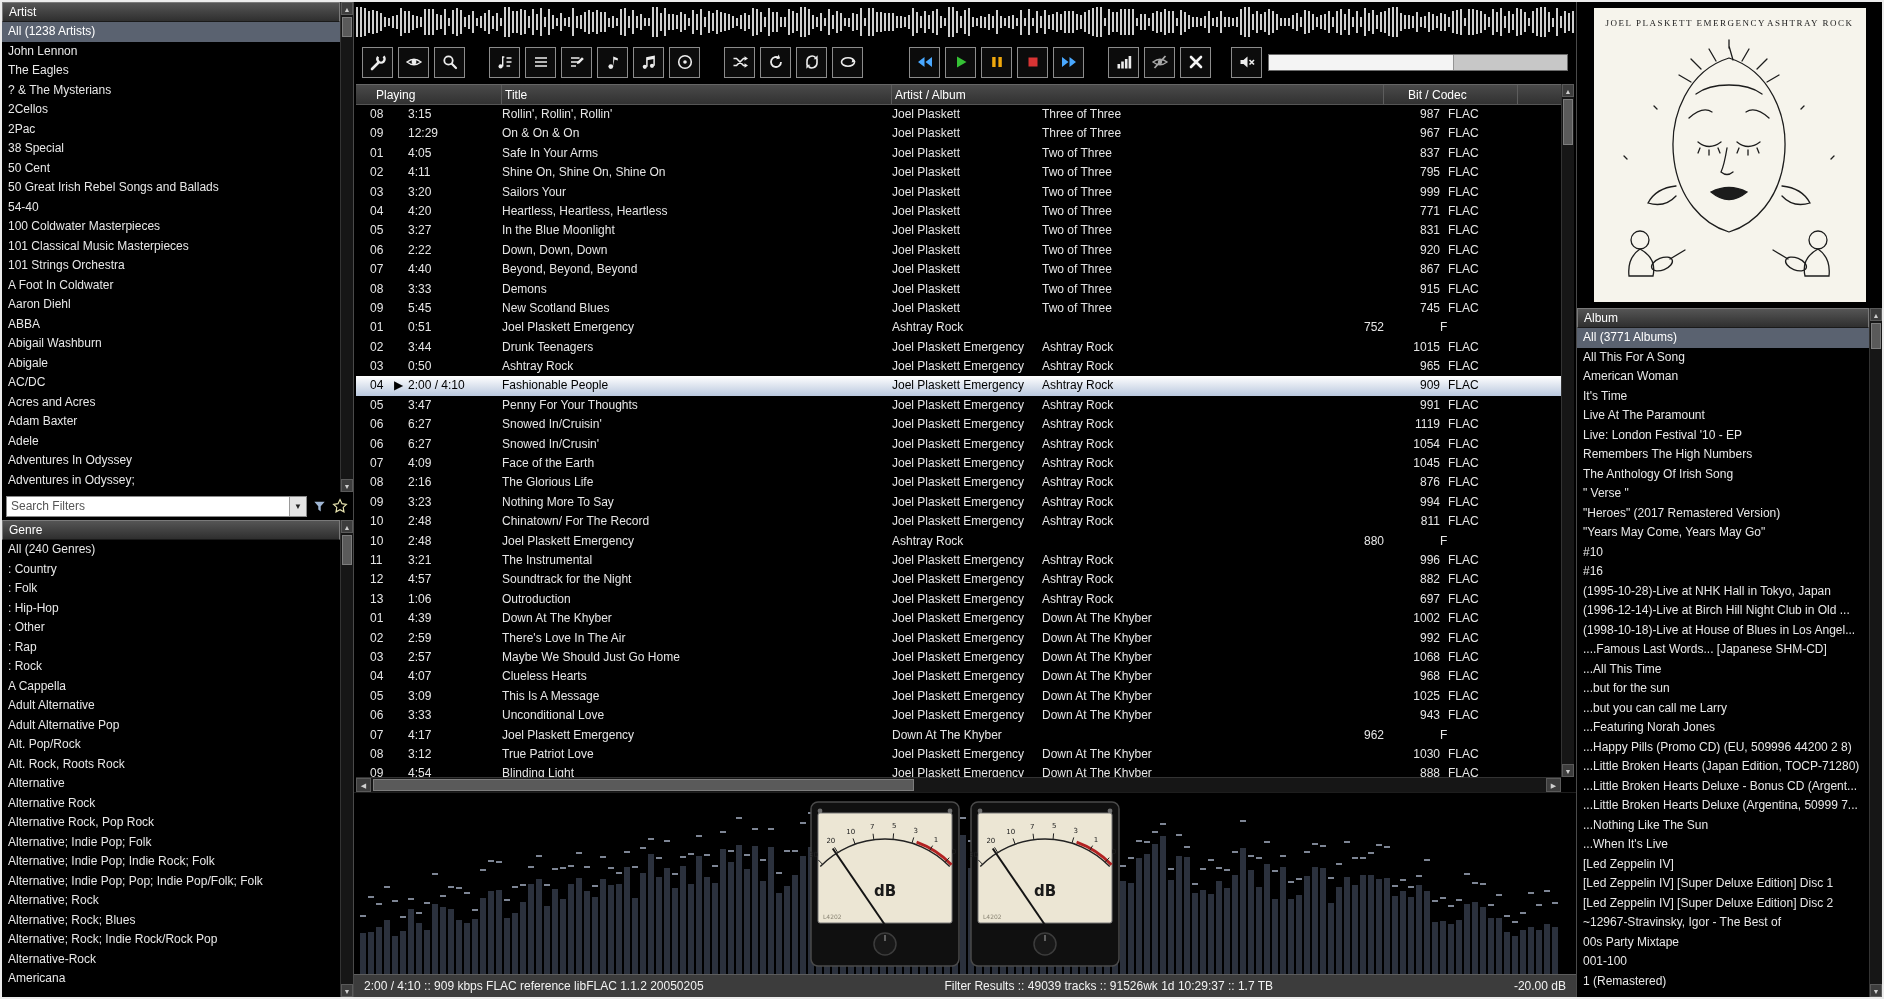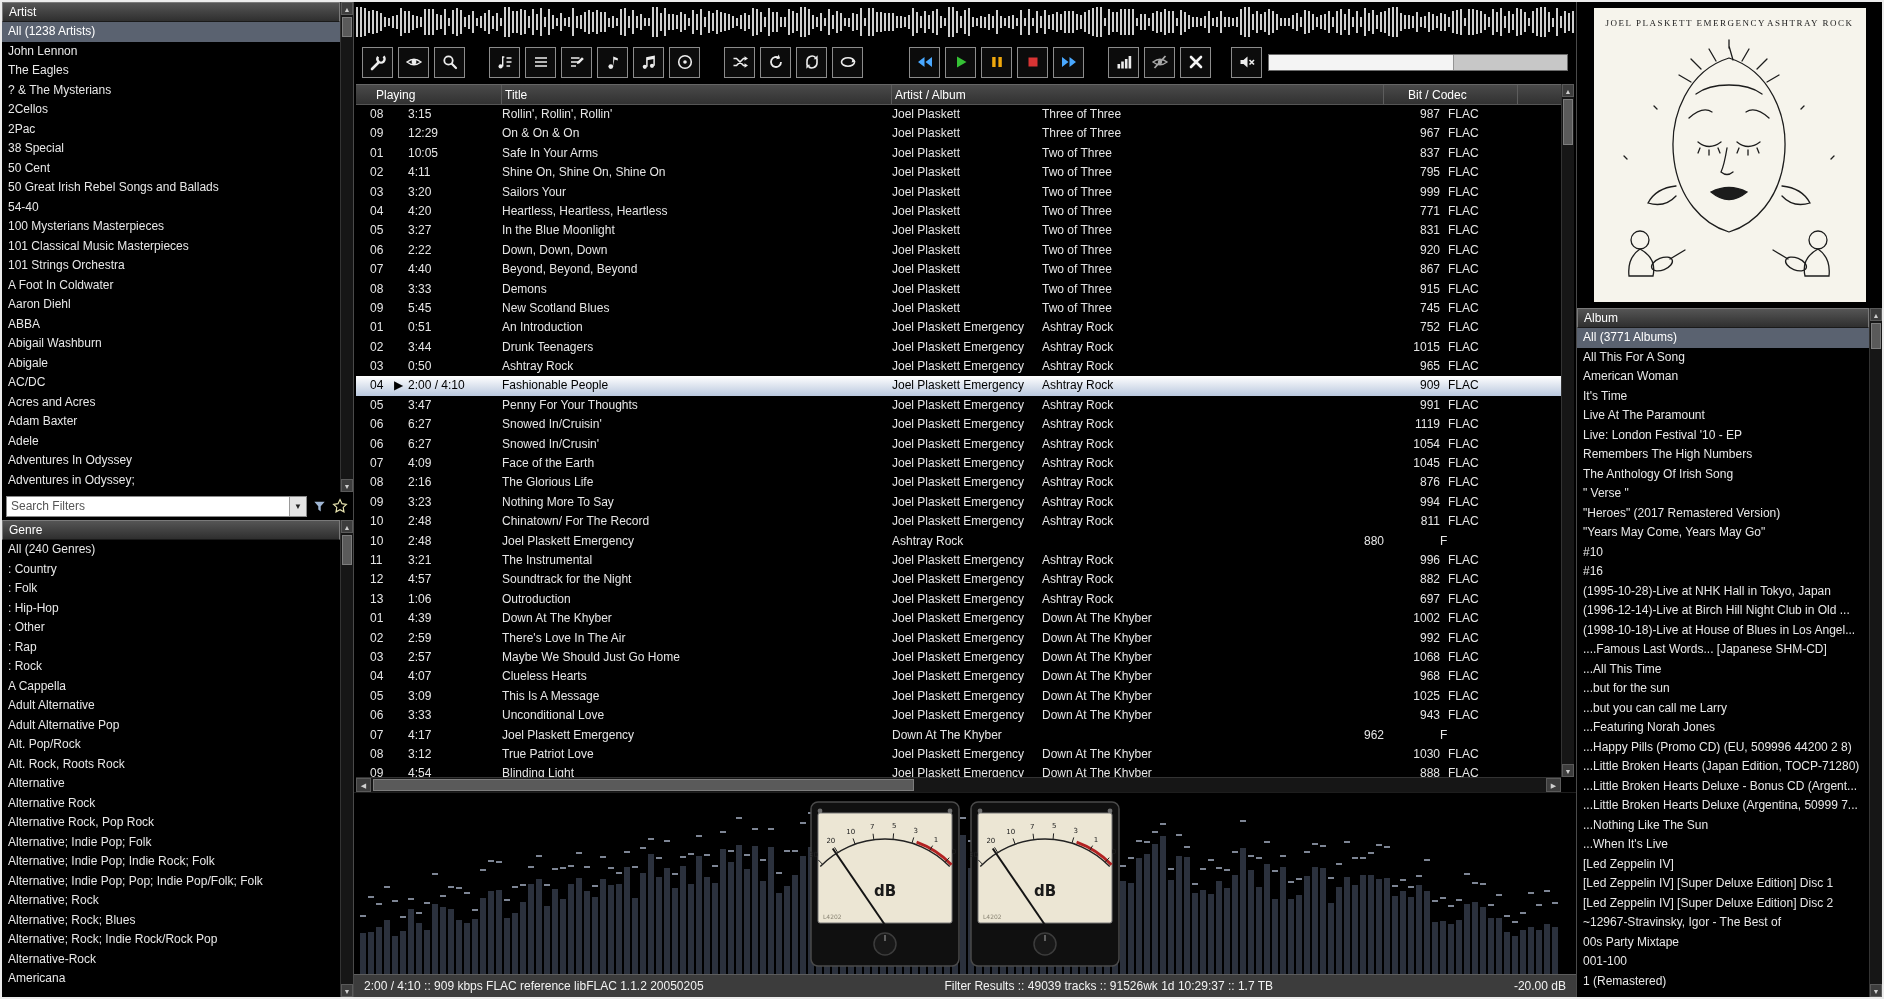--- a/index.html
+++ b/index.html
@@ -101,21 +101,21 @@
           <div class="list-item selected">All (1238 Artists)</div>
           <div class="list-item">John Lennon</div>
           <div class="list-item">The Eagles</div>
           <div class="list-item">? &amp; The Mysterians</div>
           <div class="list-item">2Cellos</div>
           <div class="list-item">2Pac</div>
           <div class="list-item">38 Special</div>
           <div class="list-item">50 Cent</div>
           <div class="list-item">50 Great Irish Rebel Songs and Ballads</div>
           <div class="list-item">54-40</div>
-          <div class="list-item">100 Mysterians Masterpieces</div>
+          <div class="list-item">100 Coldwater Masterpieces</div>
           <div class="list-item">101 Classical Music Masterpieces</div>
           <div class="list-item">101 Strings Orchestra</div>
           <div class="list-item">A Foot In Coldwater</div>
           <div class="list-item">Aaron Diehl</div>
           <div class="list-item">ABBA</div>
           <div class="list-item">Abigail Washburn</div>
           <div class="list-item">Abigale</div>
           <div class="list-item">AC/DC</div>
           <div class="list-item">Acres and Acres</div>
           <div class="list-item">Adam Baxter</div>
@@ -676,21 +676,21 @@
             <span>Three of Three</span>
             <span class="tbit">967</span>
             <span></span>
             <span>FLAC</span>
             <span></span>
           </div>
           <div class="trow">
             <span></span>
             <span>01</span>
             <span></span>
-            <span>10:05</span>
+            <span>4:05</span>
             <span></span>
             <span>Safe In Your Arms</span>
             <span>Joel Plaskett</span>
             <span>Two of Three</span>
             <span class="tbit">837</span>
             <span></span>
             <span>FLAC</span>
             <span></span>
           </div>
           <div class="trow">
@@ -804,21 +804,20 @@
             <span></span>
             <span>FLAC</span>
             <span></span>
           </div>
           <div class="trow">
             <span></span>
             <span>01</span>
             <span></span>
             <span>0:51</span>
             <span></span>
-            <span>An Introduction</span>
             <span>Joel Plaskett Emergency</span>
             <span>Ashtray Rock</span>
             <span class="tbit">752</span>
             <span></span>
             <span>FLAC</span>
             <span></span>
           </div>
           <div class="trow">
             <span></span>
             <span>02</span>

